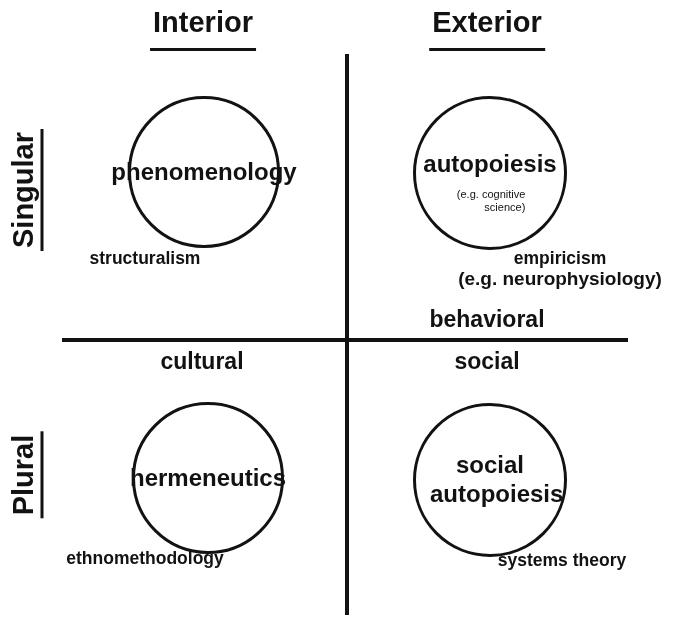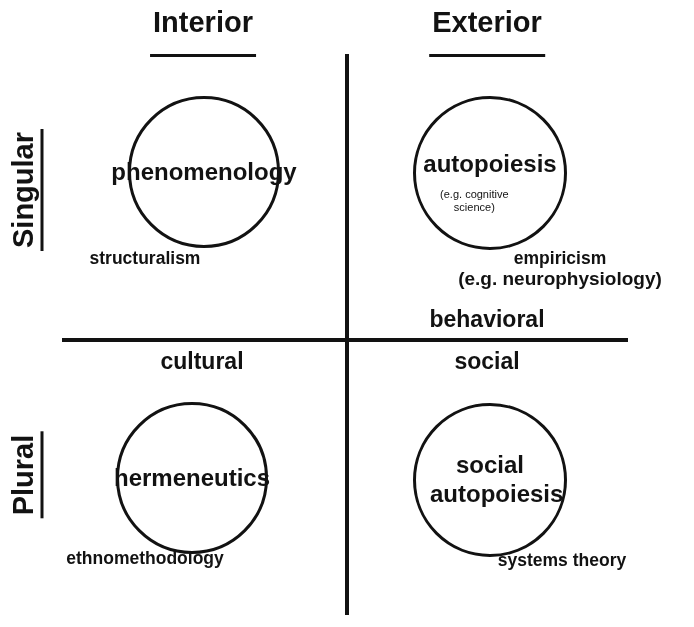--- a/index.html
+++ b/index.html
@@ -31,21 +31,21 @@
     background: #121212;
   }
 
   
   .col-head {
     position: absolute;
     transform: translateX(-50%);
     font-size: 29px;
     font-weight: bold;
     line-height: 1;
-    padding: 0 3px 17px 3px;
+    padding: 0 3px 11px 3px;
     border-bottom: 3px solid #121212;
     white-space: nowrap;
   }
 
   
   .row-head {
     position: absolute;
     transform: translate(-50%, -50%) rotate(-90deg);
     font-size: 29px;
     font-weight: bold;
@@ -77,21 +77,21 @@
     white-space: normal;
     max-width: 120px;
   }
   .circle-sublabel {
     font-size: 11px;
     font-weight: normal;
     line-height: 1.15;
     max-width: 102px;
     margin-top: 9px;
   }
-  .circle-stack-offset { transform: translateY(9px); }
+  .circle-stack-offset { transform: translateY(9px); text-align: right; }
 
   
   .corner-label {
     position: absolute;
     transform: translateX(-50%);
     font-size: 17.5px;
     font-weight: bold;
     line-height: 1.1;
     white-space: nowrap;
   }
@@ -153,21 +153,21 @@
   </div>
   <div class="corner-group" style="left:560px; top:249px;">
     <span class="main">empiricism</span>
     <span class="sub">(e.g. neurophysiology)</span>
   </div>
 
   <div class="axis-label" style="left:487px; top:308px;">behavioral</div>
   <div class="axis-label" style="left:202px; top:350px;">cultural</div>
   <div class="axis-label" style="left:487px; top:350px;">social</div>
 
-  <div class="circle" style="left:116px; top:402px; width:152px; height:152px;">
+  <div class="circle" style="left:132px; top:402px; width:152px; height:152px;">
     <div class="circle-label">hermeneutics</div>
   </div>
   <div class="corner-label" style="left:145px; top:549px;">ethnomethodology</div>
 
   <div class="circle" style="left:413px; top:403px; width:154px; height:154px;align-items:center;">
     <div class="circle-label circle-label--wrap">social autopoiesis</div>
   </div>
   <div class="corner-label" style="left:562px; top:551px;">systems theory</div>
 
 </div>

